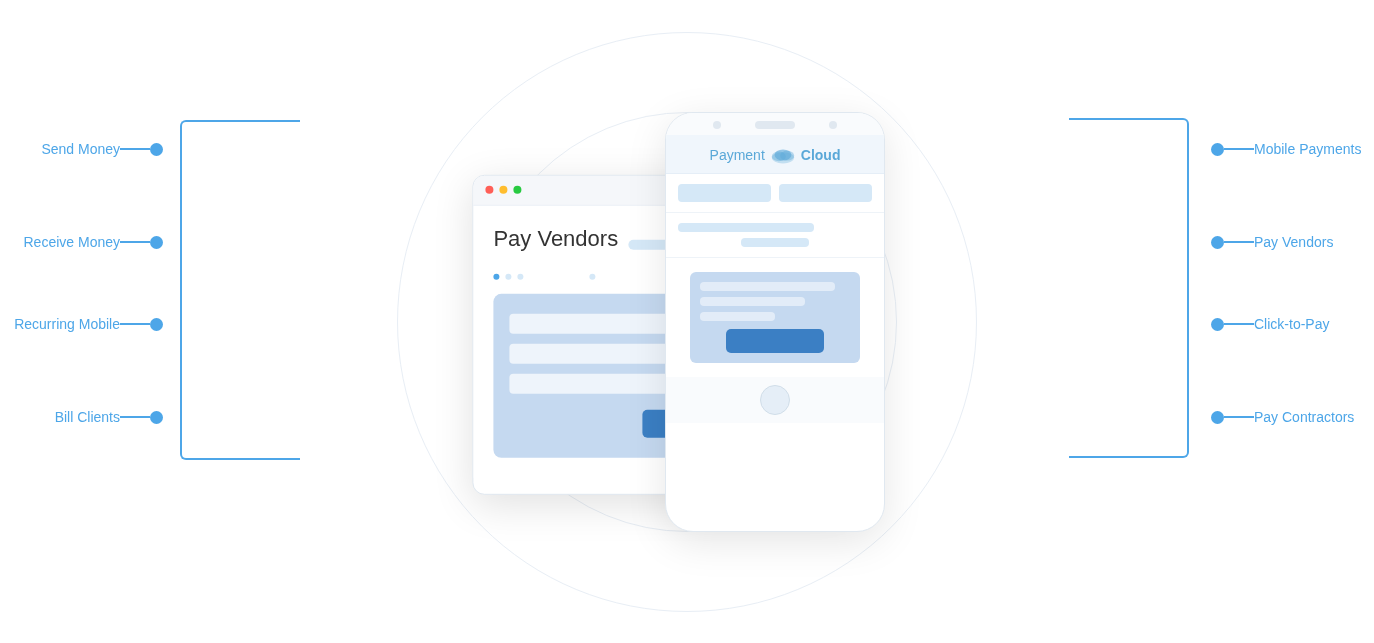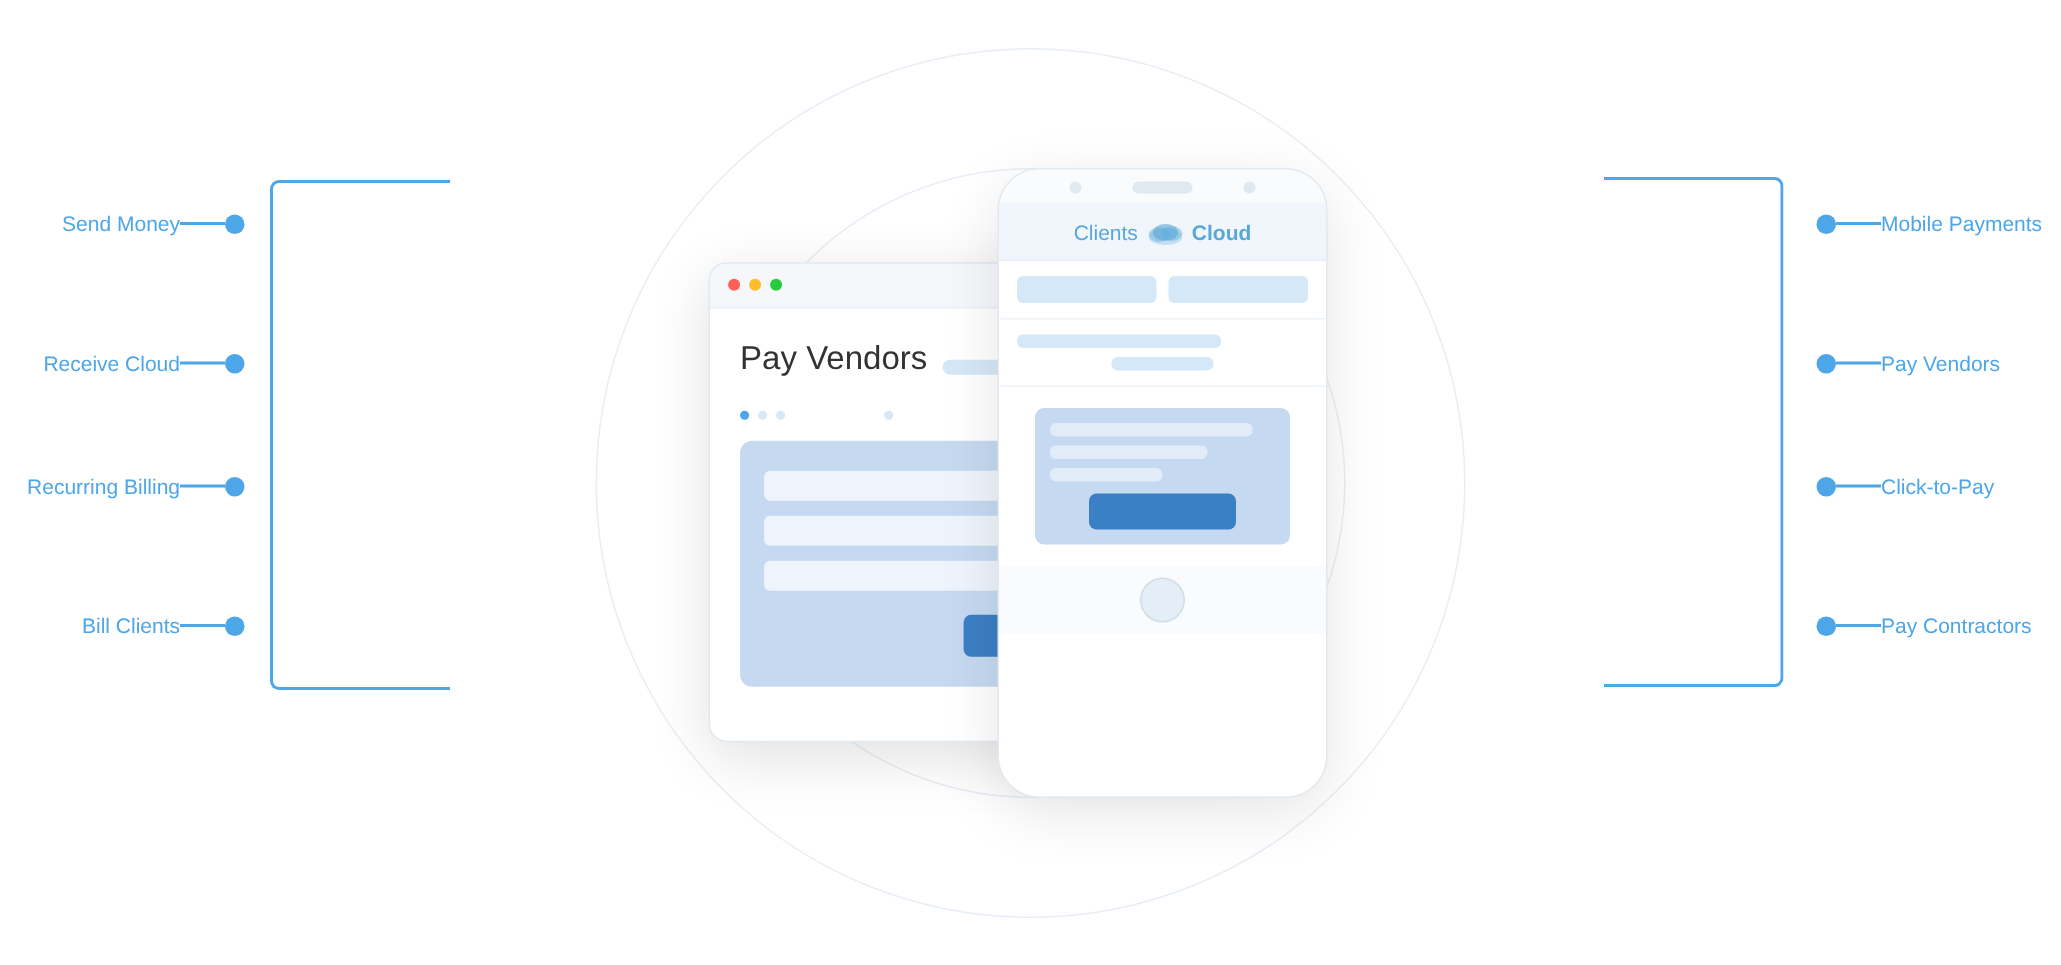--- a/index.html
+++ b/index.html
@@ -304,27 +304,27 @@
 
   <div class="connectors-left">
 
     <div class="conn-item left-side" style="top: 141px; left: 0; width: 190px;">
       <span class="conn-label">Send Money</span>
       <div class="conn-line" style="width:30px;"></div>
       <div class="conn-dot"></div>
     </div>
 
     <div class="conn-item left-side" style="top: 234px; left: 0; width: 190px;">
-      <span class="conn-label">Receive Cloud</span>
+      <span class="conn-label">Receive Money</span>
       <div class="conn-line" style="width:30px;"></div>
       <div class="conn-dot"></div>
     </div>
 
     <div class="conn-item left-side" style="top: 316px; left: 0; width: 190px;">
-      <span class="conn-label">Recurring Billing</span>
+      <span class="conn-label">Recurring Mobile</span>
       <div class="conn-line" style="width:30px;"></div>
       <div class="conn-dot"></div>
     </div>
 
     <div class="conn-item left-side" style="top: 409px; left: 0; width: 190px;">
       <span class="conn-label">Bill Clients</span>
       <div class="conn-line" style="width:30px;"></div>
       <div class="conn-dot"></div>
     </div>
 
@@ -388,21 +388,21 @@
   <div class="phone-mockup">
 
     <div class="phone-top-bar">
       <div class="phone-top-dot"></div>
       <div class="phone-top-dot" style="width:40px;border-radius:4px;"></div>
       <div class="phone-top-dot"></div>
     </div>
 
     <div class="phone-header-area">
       <div class="phone-logo">
-        <span style="color:#5aa8d8; font-size:14px; font-weight:500;">Clients</span>
+        <span style="color:#5aa8d8; font-size:14px; font-weight:500;">Payment</span>
         <svg class="cloud-icon" viewBox="0 0 40 28">
           <ellipse cx="20" cy="18" rx="16" ry="8" fill="#5aa8d8" opacity="0.3"></ellipse>
           <ellipse cx="14" cy="16" rx="10" ry="7" fill="#5aa8d8" opacity="0.4"></ellipse>
           <ellipse cx="26" cy="15" rx="10" ry="7" fill="#5aa8d8" opacity="0.4"></ellipse>
           <ellipse cx="20" cy="14" rx="12" ry="8" fill="#5aa8d8" opacity="0.6"></ellipse>
         </svg>
         <span style="color:#5aa8d8; font-size:14px; font-weight:700;">Cloud</span>
       </div>
     </div>
 

